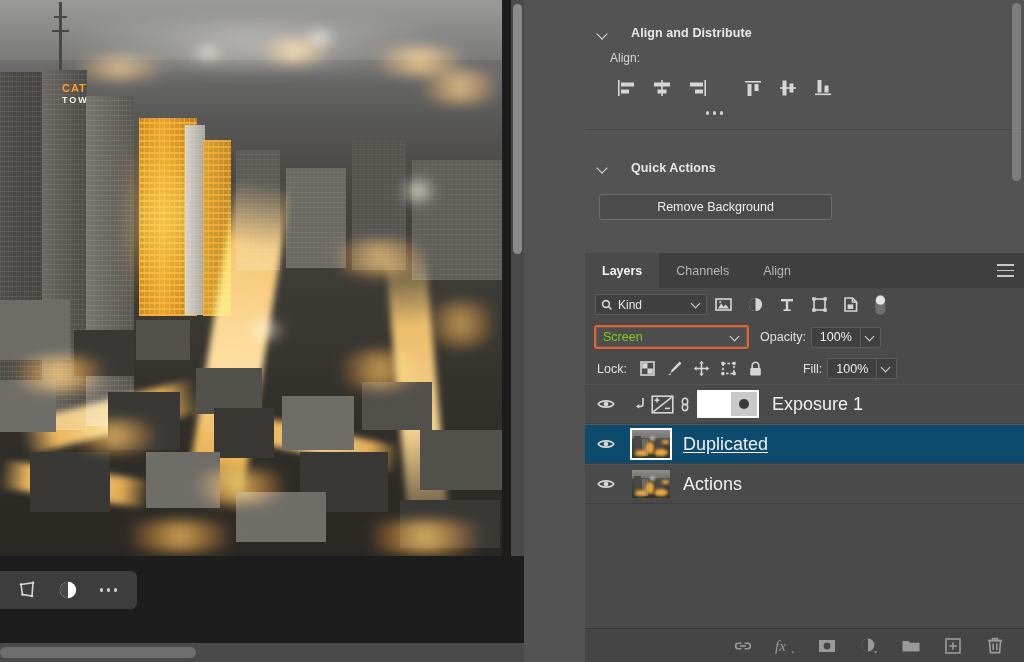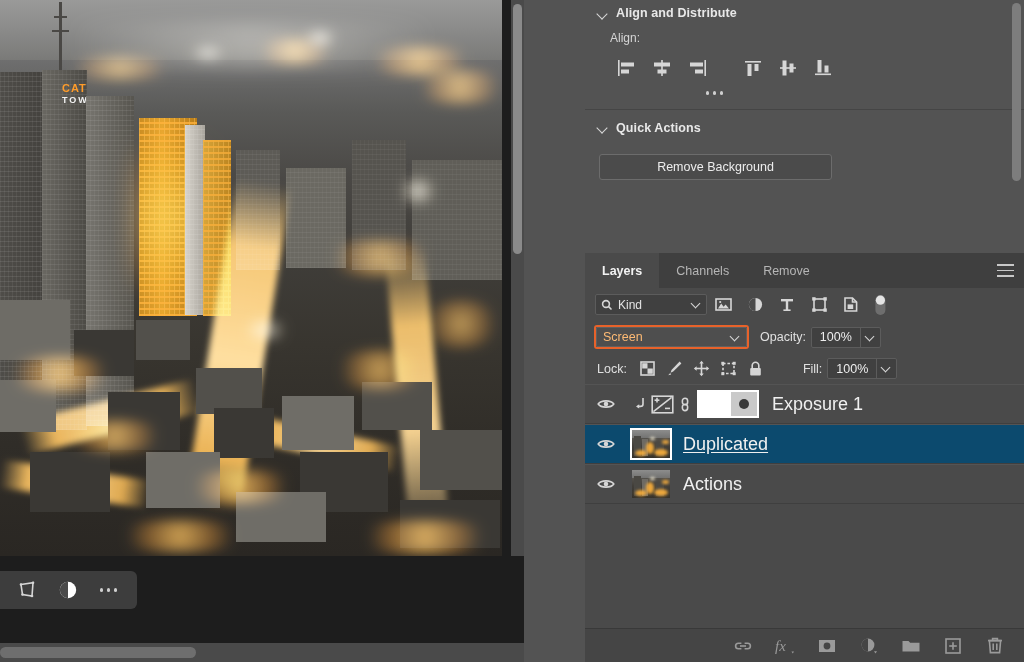--- a/index.html
+++ b/index.html
@@ -113,22 +113,22 @@
     position:absolute; left:0; top:0; width:61px; height:662px; background:#535353;
   }
 
   
   #properties-panel {
     position:absolute; left:61px; top:0; width:439px; height:253px;
     background:#535353;
   }
   .prop-section { position:relative; }
   .sec-header {
-    display:flex; align-items:center; gap:8px;
-    padding-left: 12px; height: 22px;
+    display:flex; align-items:center; gap:23px;
+    padding-left: 12px; height: 22px; margin-top: 20px;
   }
   .chev {
     width:11px; height:11px; display:inline-block; position:relative; flex:none;
   }
   .chev::after {
     content:""; position:absolute; left:1px; top:2px;
     width:7px; height:7px;
     border-right:1.6px solid #d8d8d8; border-bottom:1.6px solid #d8d8d8;
     transform: rotate(45deg);
   }
@@ -210,21 +210,21 @@
   #blend-row { height:32px; display:flex; align-items:center; padding-left:9px; gap:0; position:relative; }
   #blend-select-wrap {
     position:relative; width:155px; height:24px;
     border:2px solid #e8622a; border-radius:3px; padding:0;
   }
   #blend-select {
     position:absolute; inset:0;
     background:#4e4e4e; border:1px solid #606060; border-radius:1px;
     display:flex; align-items:center; padding:0 6px; cursor:pointer;
   }
-  #blend-select .btext { flex:1; font-size:12.5px; color:#fdba74; }
+  #blend-select .btext { flex:1; font-size:12.5px; color:#84cc16; }
   #opacity-label { font-size:12.5px; color:#e0e0e0; margin-left:11px; }
   .numfield {
     margin-left:5px; height:21px; background:#404040; border:1px solid #5c5c5c; border-radius:2px;
     display:flex; align-items:center;
   }
   .numfield .nval { font-size:12.5px; color:#ededed; padding:0 8px; min-width:42px; text-align:center; }
   .numfield .ndrop { width:20px; height:19px; display:flex; align-items:center; justify-content:center; border-left:1px solid #5c5c5c; cursor:pointer; }
 
   #lock-row { height:31px; display:flex; align-items:center; padding-left:12px; }
   #lock-label { font-size:12.5px; color:#e0e0e0; margin-right:7px; }
@@ -494,21 +494,21 @@
       <div id="prop-scroll">
         <div class="thumb"></div>
       </div>
     </div>
 
     <div id="layers-panel">
 
       <div id="layers-tabbar">
         <div class="ltab active">Layers</div>
         <div class="ltab">Channels</div>
-        <div class="ltab">Remove</div>
+        <div class="ltab">Align</div>
         <div id="panel-menu-btn">
           <i></i>
             <i></i>
             <i></i>
         </div>
       </div>
 
       <div id="filter-row">
         <div id="kind-select">
           <svg width="12" height="12" viewBox="0 0 12 12">

